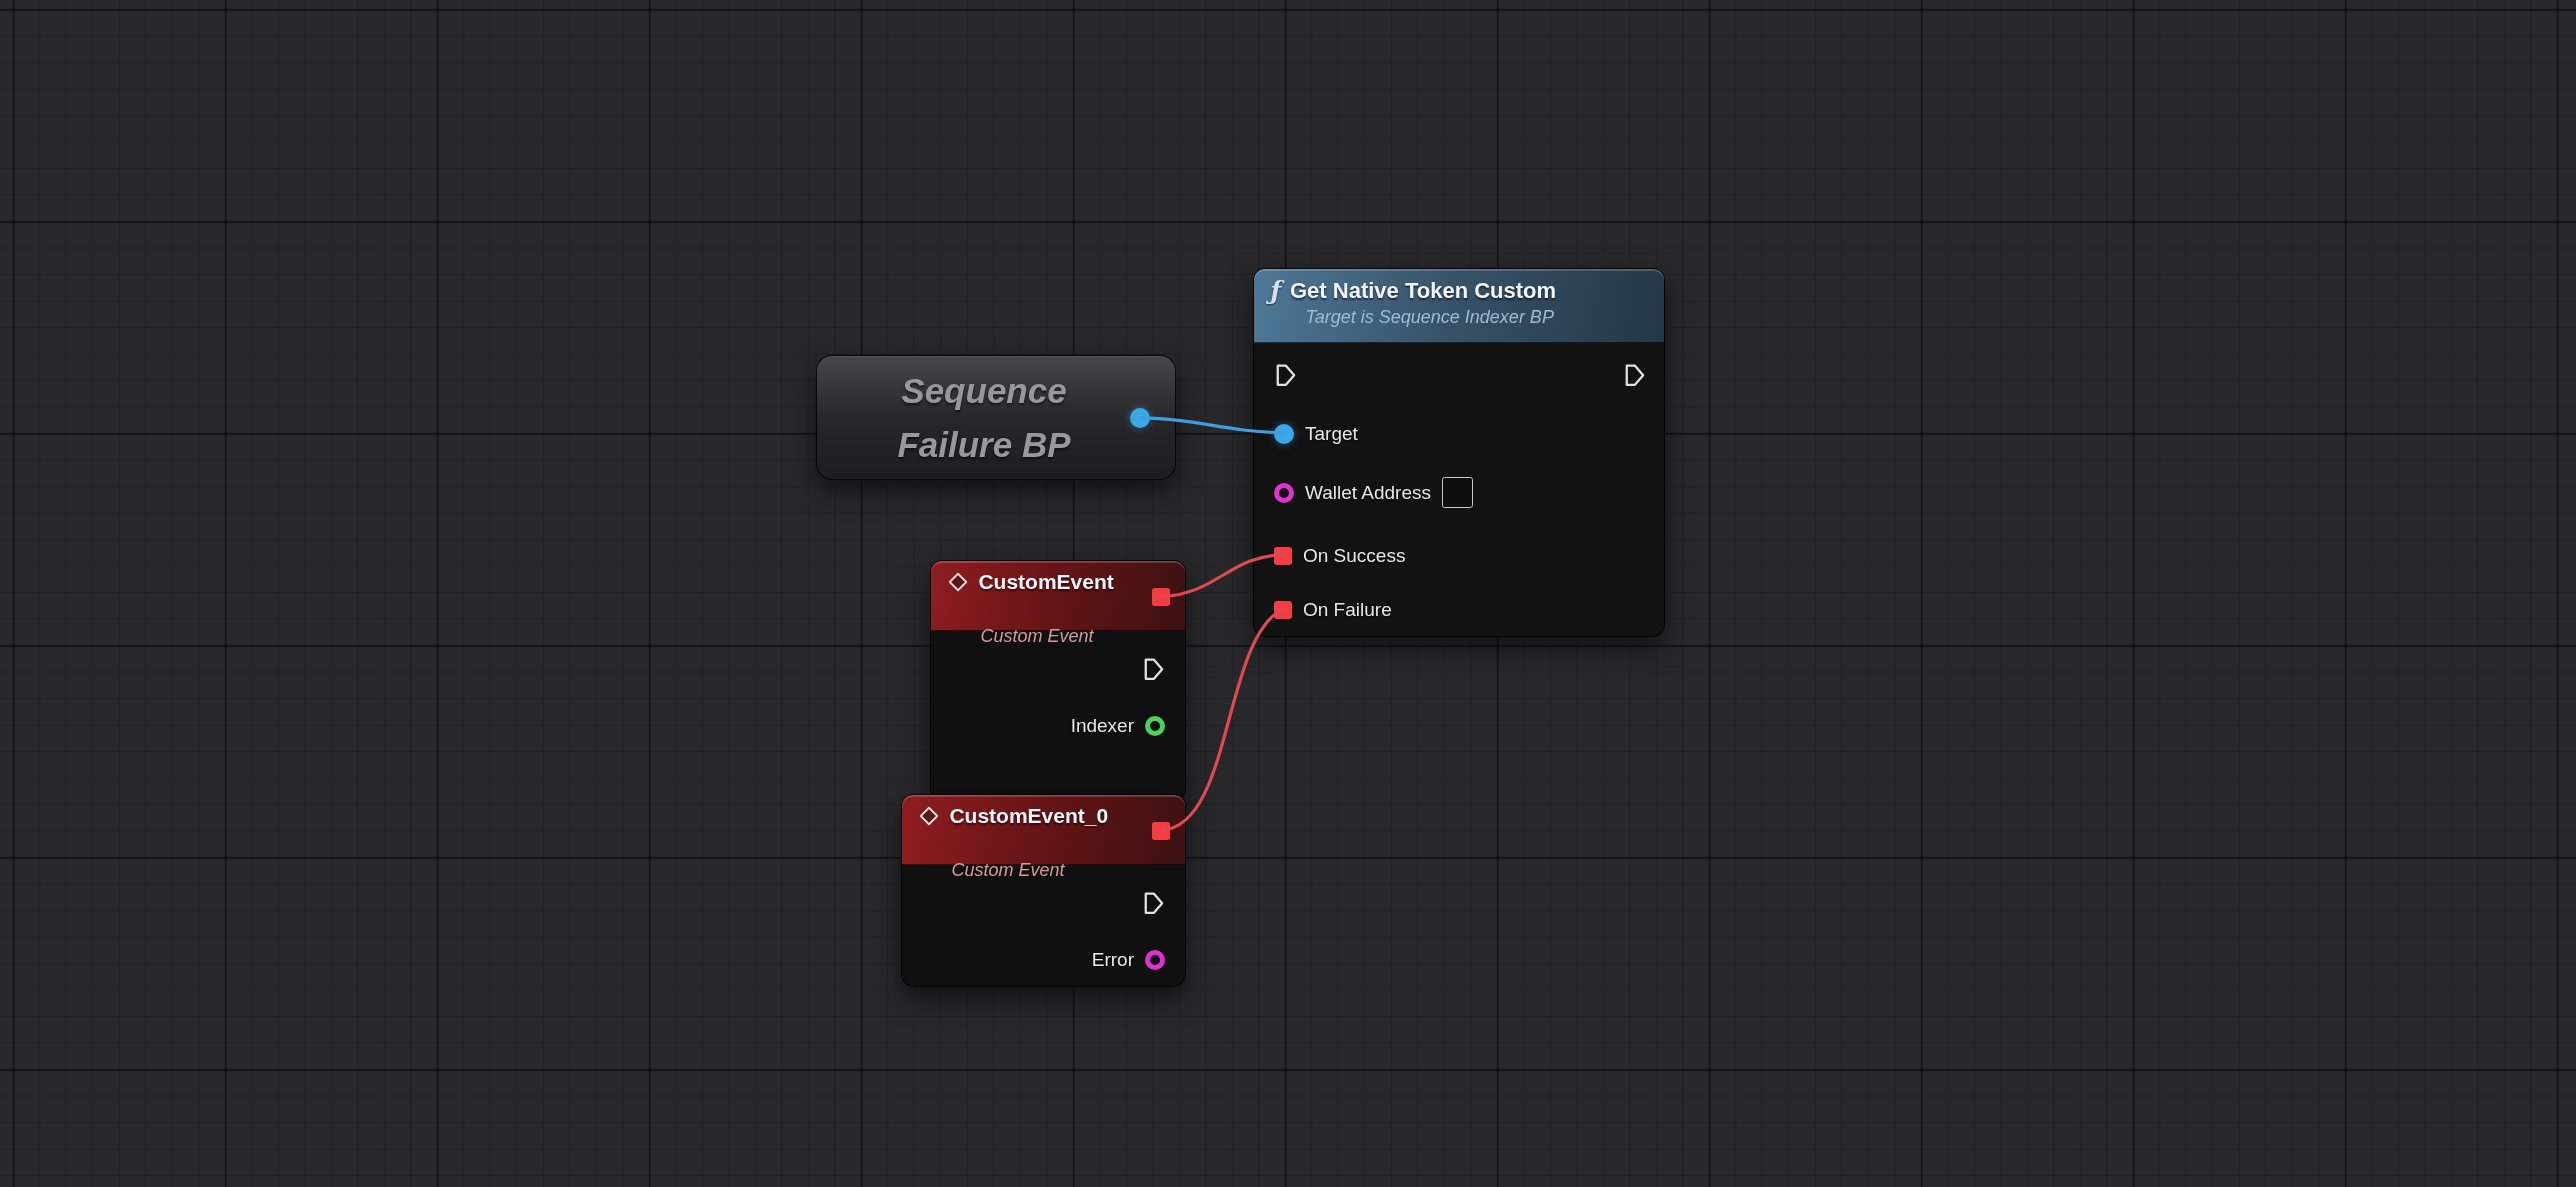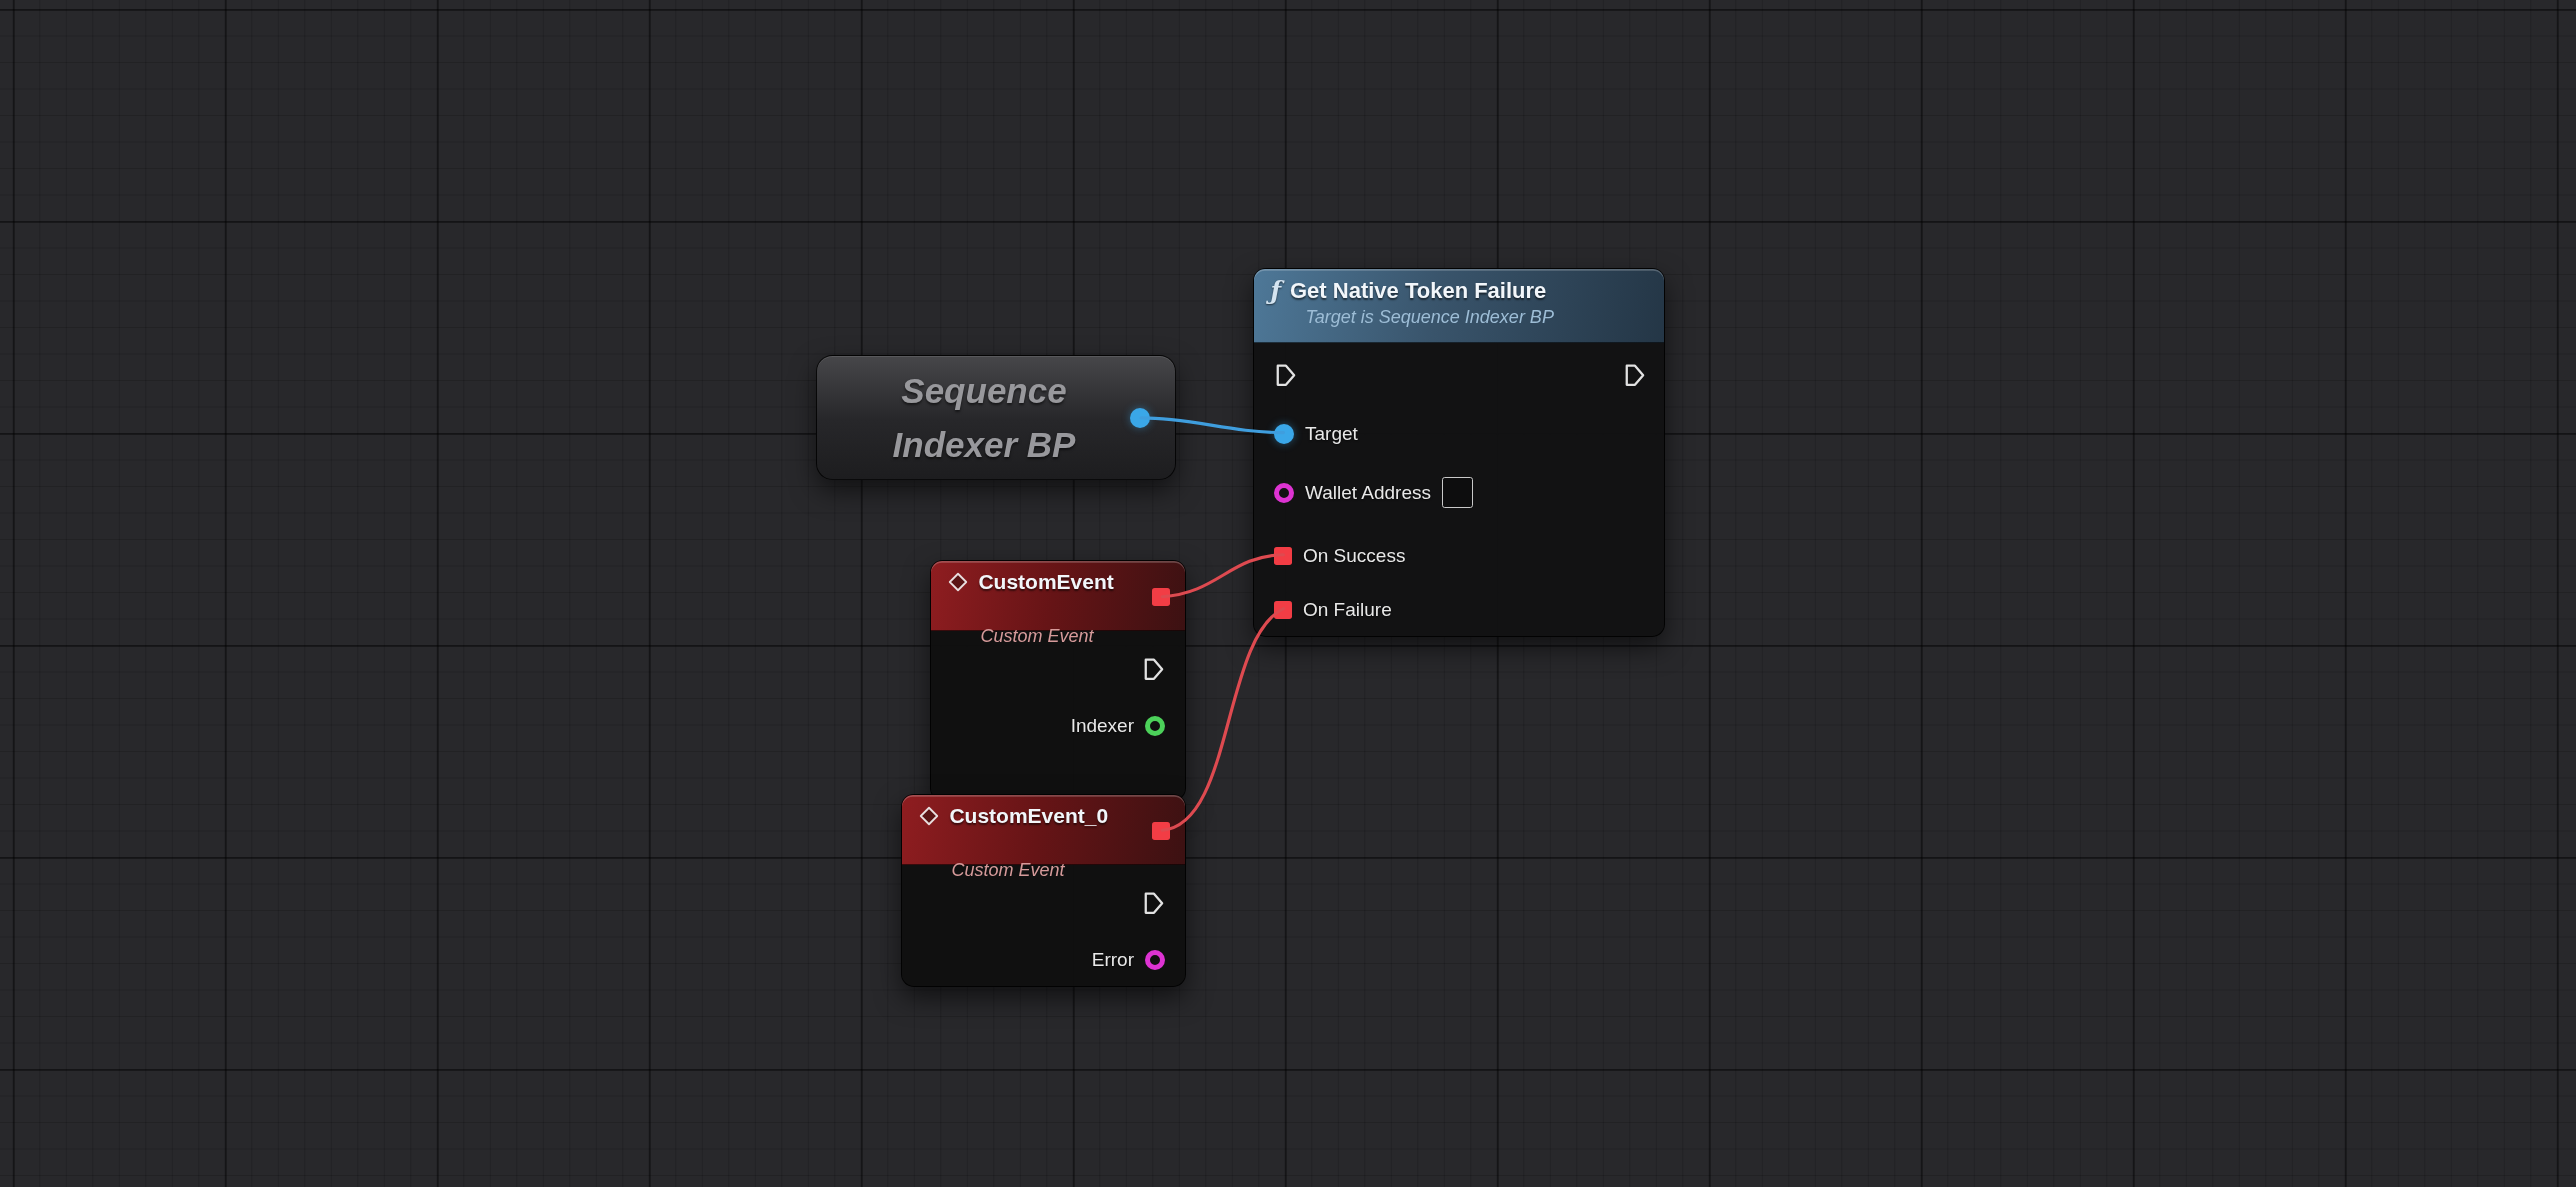--- a/index.html
+++ b/index.html
@@ -152,30 +152,30 @@
 
   <svg class="wires" width="2576" height="1188" viewBox="0 0 2824 1302">
     <path class="wire wire-blue" d="M1251,458 C1308,458 1348,474 1407,474"></path>
     <path class="wire wire-red" d="M1274,654 C1336,650 1348,609 1407,608"></path>
     <path class="wire wire-red" d="M1274,910 C1352,904 1340,700 1407,667"></path>
   </svg>
 
   <div class="node variable-node">
     <div class="var-title">
       <div>Sequence</div>
-      <div>Indexer BP</div>
+      <div>Failure BP</div>
     </div>
     <span class="pin circle filled object out-pin"></span>
   </div>
 
   <div class="node function-node">
     <div class="node-header function-header">
       <div class="header-title-row">
         <span class="fn-icon">ƒ</span>
-        <span class="node-title">Get Native Token Failure</span>
+        <span class="node-title">Get Native Token Custom</span>
       </div>
       <div class="node-subtitle">Target is Sequence Indexer BP</div>
     </div>
 
     <div class="exec-row">
       <span class="exec-pin-wrap">
         <svg width="23" height="24.6" viewBox="0 0 25 27">
             <path d="M4 3 h9 l9 10.5 -9 10.5 H4 z" fill="none" stroke="#e2e2e2" stroke-width="2.5" stroke-linejoin="round"></path>
           </svg>
       </span>

